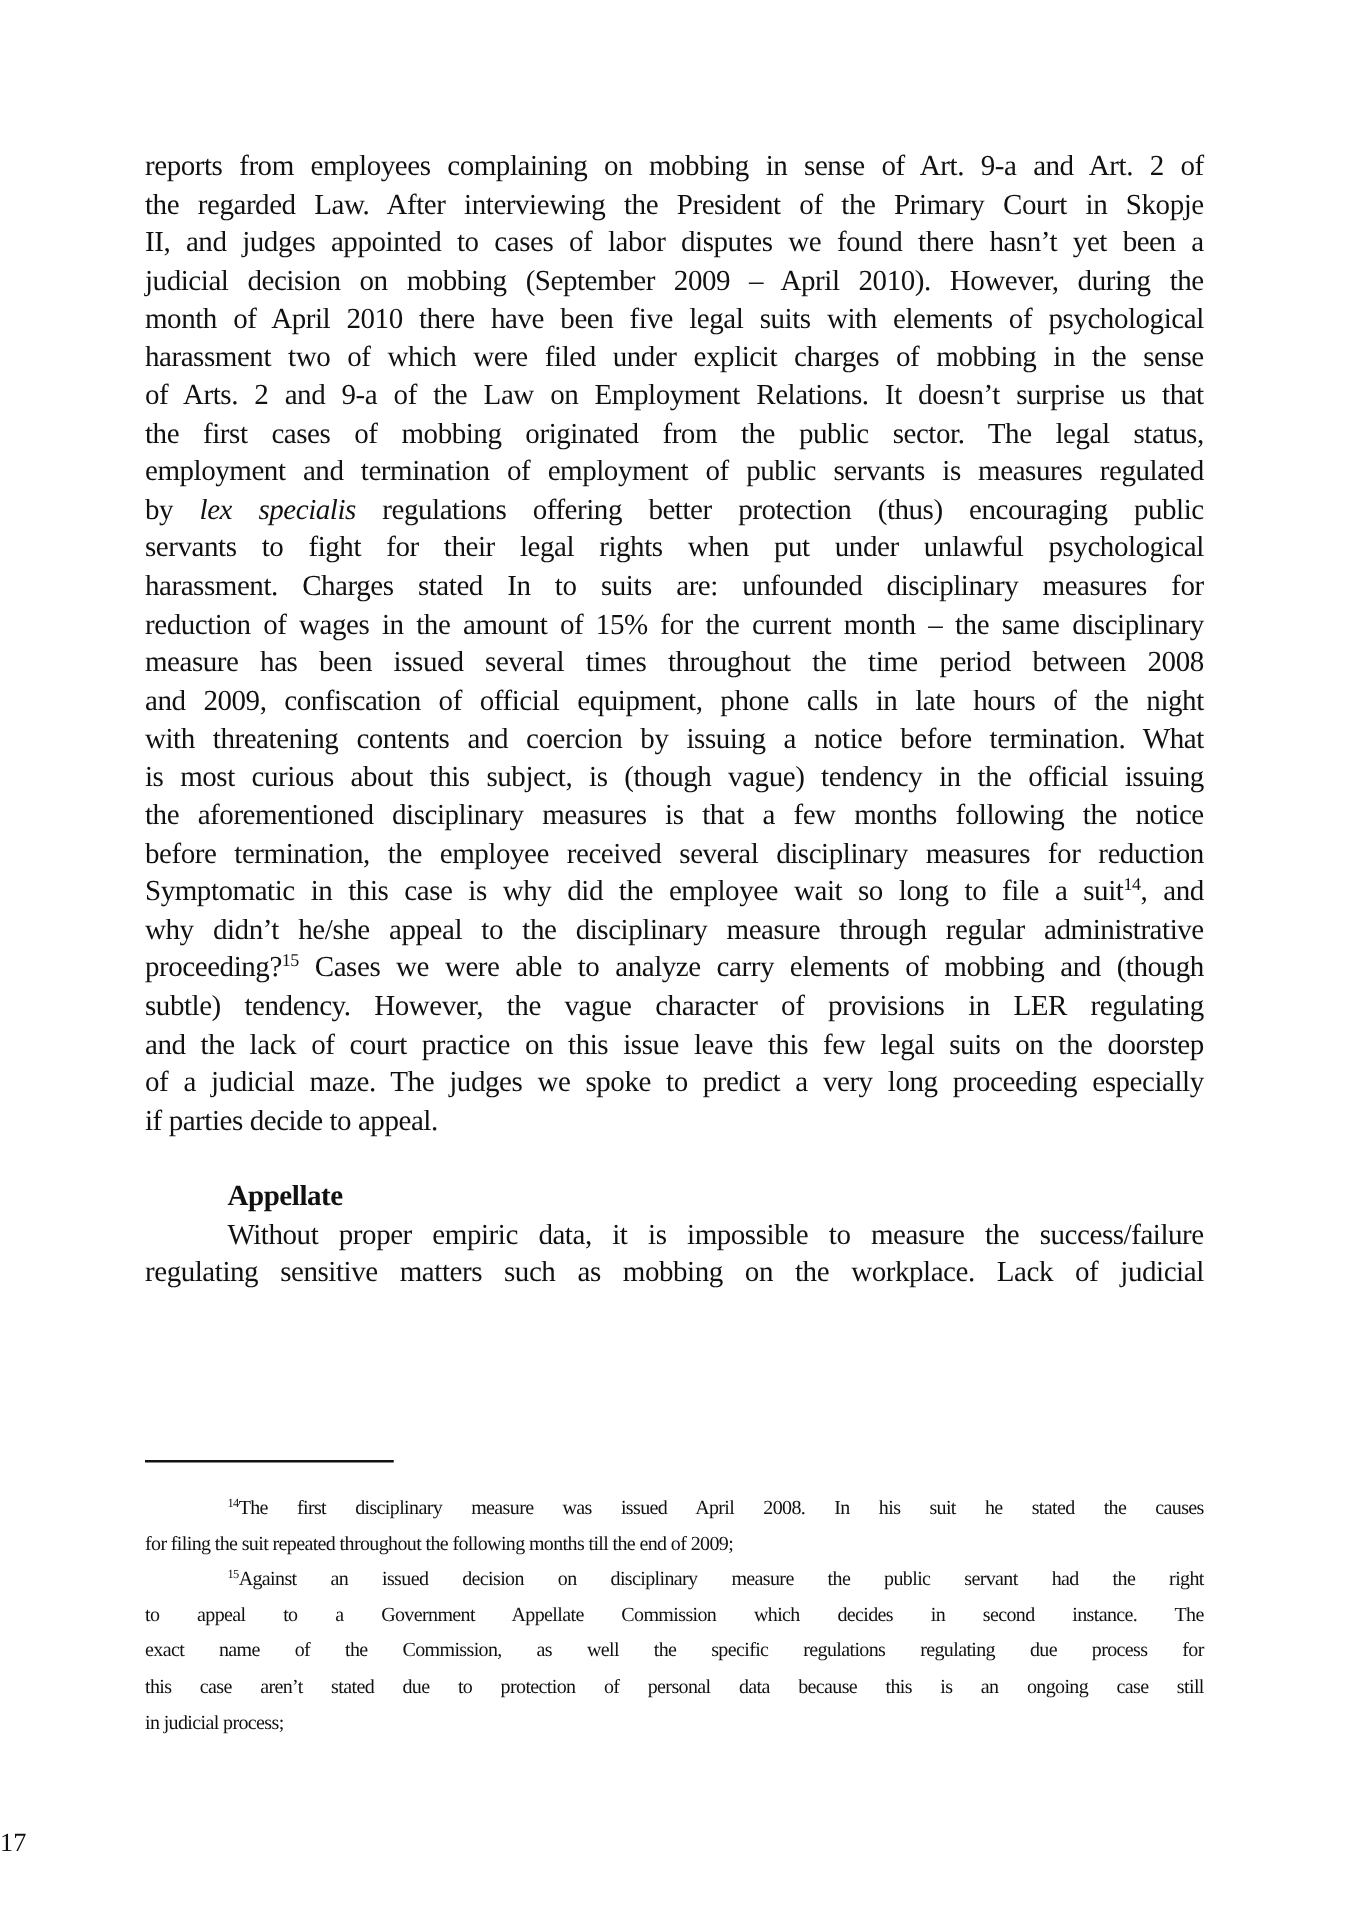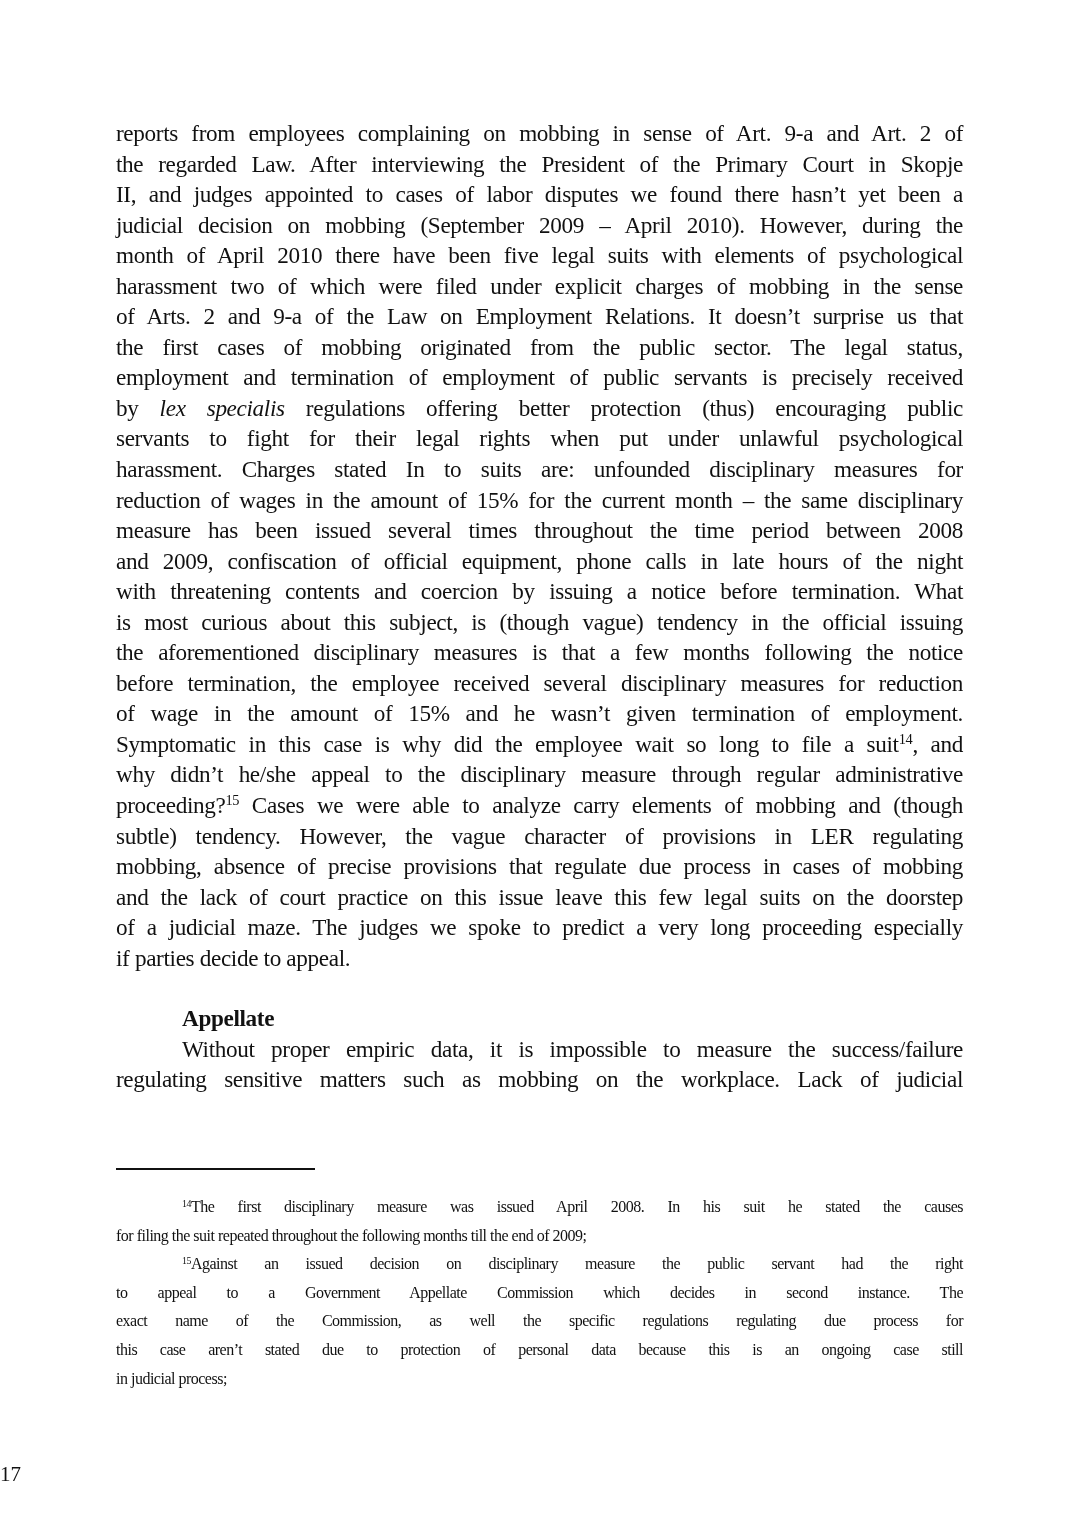--- a/index.html
+++ b/index.html
@@ -25,37 +25,35 @@
 <div class="page">
   <div class="body-text">
     <span class="line">reports from employees complaining on mobbing in sense of Art. 9-a and Art. 2 of</span>
     <span class="line">the regarded Law. After interviewing the President of the Primary Court in Skopje</span>
     <span class="line">II, and judges appointed to cases of labor disputes we found there hasn’t yet been a</span>
     <span class="line">judicial decision on mobbing (September 2009 – April 2010). However, during the</span>
     <span class="line">month of April 2010 there have been five legal suits with elements of psychological</span>
     <span class="line">harassment two of which were filed under explicit charges of mobbing in the sense</span>
     <span class="line">of Arts. 2 and 9-a of the Law on Employment Relations. It doesn’t surprise us that</span>
     <span class="line">the first cases of mobbing originated from the public sector. The legal status,</span>
-    <span class="line">employment and termination of employment of public servants is precisely received</span>
+    <span class="line">employment and termination of employment of public servants is measures regulated</span>
     <span class="line"><span>by </span><em>lex specialis</em><span> regulations offering better protection (thus) encouraging public</span></span>
     <span class="line">servants to fight for their legal rights when put under unlawful psychological</span>
     <span class="line">harassment. Charges stated In to suits are: unfounded disciplinary measures for</span>
     <span class="line">reduction of wages in the amount of 15% for the current month – the same disciplinary</span>
     <span class="line">measure has been issued several times throughout the time period between 2008</span>
     <span class="line">and 2009, confiscation of official equipment, phone calls in late hours of the night</span>
     <span class="line">with threatening contents and coercion by issuing a notice before termination. What</span>
     <span class="line">is most curious about this subject, is (though vague) tendency in the official issuing</span>
     <span class="line">the aforementioned disciplinary measures is that a few months following the notice</span>
     <span class="line">before termination, the employee received several disciplinary measures for reduction</span>
-    <span class="line">of wage in the amount of 15% and he wasn’t given termination of employment.</span>
     <span class="line"><span>Symptomatic in this case is why did the employee wait so long to file a suit</span><sup>14</sup><span>, and</span></span>
     <span class="line">why didn’t he/she appeal to the disciplinary measure through regular administrative</span>
     <span class="line"><span>proceeding?</span><sup>15</sup><span> Cases we were able to analyze carry elements of mobbing and (though</span></span>
     <span class="line">subtle) tendency. However, the vague character of provisions in LER regulating</span>
-    <span class="line">mobbing, absence of precise provisions that regulate due process in cases of  mobbing</span>
     <span class="line">and the lack of court practice on this issue leave this few legal suits on the doorstep</span>
     <span class="line">of a judicial maze. The judges we spoke to predict a very long proceeding especially</span>
     <span class="line last">if parties decide to appeal.</span>
 
     <span class="heading">Appellate</span>
     <span class="line indent">Without proper empiric data, it is impossible to measure the success/failure</span>
     <span class="line">regulating sensitive matters such as mobbing on the workplace. Lack of judicial</span>
   </div>
 
   <div class="rule"></div>

